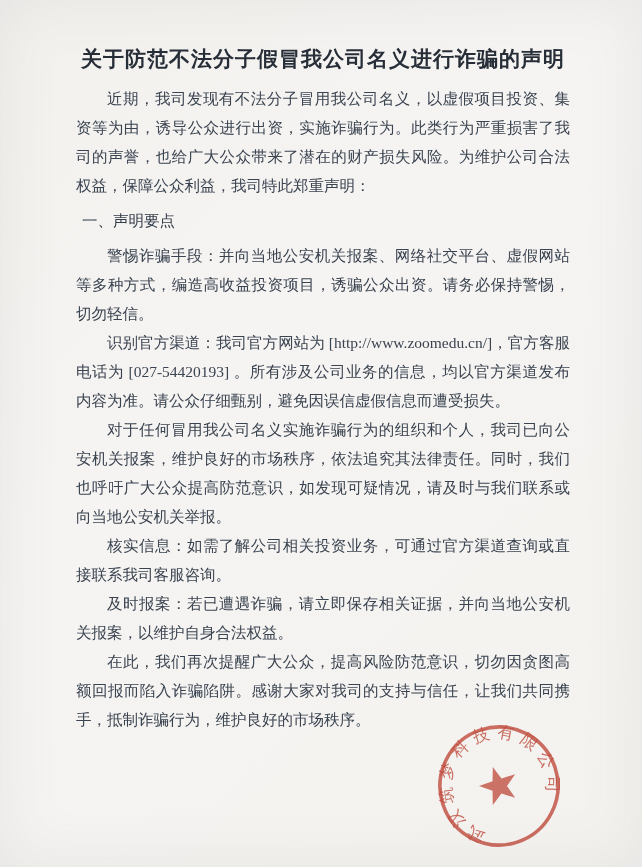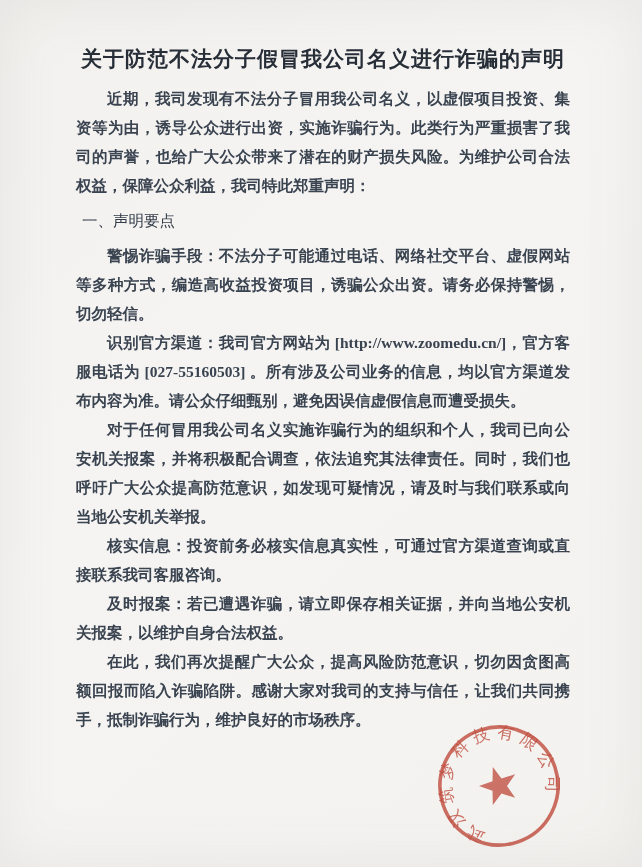--- a/index.html
+++ b/index.html
@@ -29,21 +29,20 @@
     font-size: 21px;
     font-weight: bold;
     letter-spacing: 1px;
     line-height: 30px;
     color: #272e38;
     text-indent: 0;
   }
   .para {
     margin: 0;
     text-indent: 2em;
-    font-weight: bold;
   }
   .section-heading {
     margin: 6px;
     text-indent: 0;
     color: #333c49;
   }
   .seal {
     position: absolute;
     left: 425px;
     top: 712px;
@@ -58,26 +57,26 @@
 </head>
 <body>
 
 <div class="page">
 
   <h1 class="doc-title">关于防范不法分子假冒我公司名义进行诈骗的声明</h1>
 
   <p class="para">近期，我司发现有不法分子冒用我公司名义，以虚假项目投资、集资等为由，诱导公众进行出资，实施诈骗行为。此类行为严重损害了我司的声誉，也给广大公众带来了潜在的财产损失风险。为维护公司合法权益，保障公众利益，我司特此郑重声明：</p>
 
   <p class="section-heading">一、声明要点</p>
-  <p class="para">警惕诈骗手段：不法分子可能通过电话、网络社交平台、虚假网站等多种方式，编造高收益投资项目，诱骗公众出资。请务必保持警惕，切勿轻信。</p>
-  <p class="para">识别官方渠道：我司官方网站为 [http://www.zoomedu.cn/]，官方客服电话为 [027-55160503] 。所有涉及公司业务的信息，均以官方渠道发布内容为准。请公众仔细甄别，避免因误信虚假信息而遭受损失。</p>
+  <p class="para">警惕诈骗手段：并向当地公安机关报案、网络社交平台、虚假网站等多种方式，编造高收益投资项目，诱骗公众出资。请务必保持警惕，切勿轻信。</p>
+  <p class="para">识别官方渠道：我司官方网站为 [http://www.zoomedu.cn/]，官方客服电话为 [027-54420193] 。所有涉及公司业务的信息，均以官方渠道发布内容为准。请公众仔细甄别，避免因误信虚假信息而遭受损失。</p>
 
-  <p class="para">对于任何冒用我公司名义实施诈骗行为的组织和个人，我司已向公安机关报案，并将积极配合调查，依法追究其法律责任。同时，我们也呼吁广大公众提高防范意识，如发现可疑情况，请及时与我们联系或向当地公安机关举报。</p>
+  <p class="para">对于任何冒用我公司名义实施诈骗行为的组织和个人，我司已向公安机关报案，维护良好的市场秩序，依法追究其法律责任。同时，我们也呼吁广大公众提高防范意识，如发现可疑情况，请及时与我们联系或向当地公安机关举报。</p>
 
-  <p class="para">核实信息：投资前务必核实信息真实性，可通过官方渠道查询或直接联系我司客服咨询。</p>
+  <p class="para">核实信息：如需了解公司相关投资业务，可通过官方渠道查询或直接联系我司客服咨询。</p>
   <p class="para">及时报案：若已遭遇诈骗，请立即保存相关证据，并向当地公安机关报案，以维护自身合法权益。</p>
   <p class="para">在此，我们再次提醒广大公众，提高风险防范意识，切勿因贪图高额回报而陷入诈骗陷阱。感谢大家对我司的支持与信任，让我们共同携手，抵制诈骗行为，维护良好的市场秩序。</p>
 
   <svg class="seal" viewBox="0 0 148 148" xmlns="http://www.w3.org/2000/svg">
     <g transform="rotate(-18 74 74)" fill="none">
       <circle cx="74" cy="74" r="59" stroke="#c23a2a" stroke-width="3.6" opacity="0.82"></circle>
       <path d="M74,54 L78.7,67.53 L93.02,67.82 L81.61,76.47 L85.76,90.18 L74,82 L62.24,90.18 L66.39,76.47 L54.98,67.82 L69.3,67.53 Z" fill="#c23a2a" opacity="0.78"></path>
       <path id="seal-arc-path" d="M 74 122 A 48 48 0 1 1 74.01 122" fill="none"></path>
       <text font-family="Liberation Serif, DejaVu Serif, serif" font-size="16.5" fill="#c23a2a" opacity="0.82" style="letter-spacing:6px;">
         <textPath href="#seal-arc-path" startOffset="28">武汉筑梦科技有限公司</textPath>

